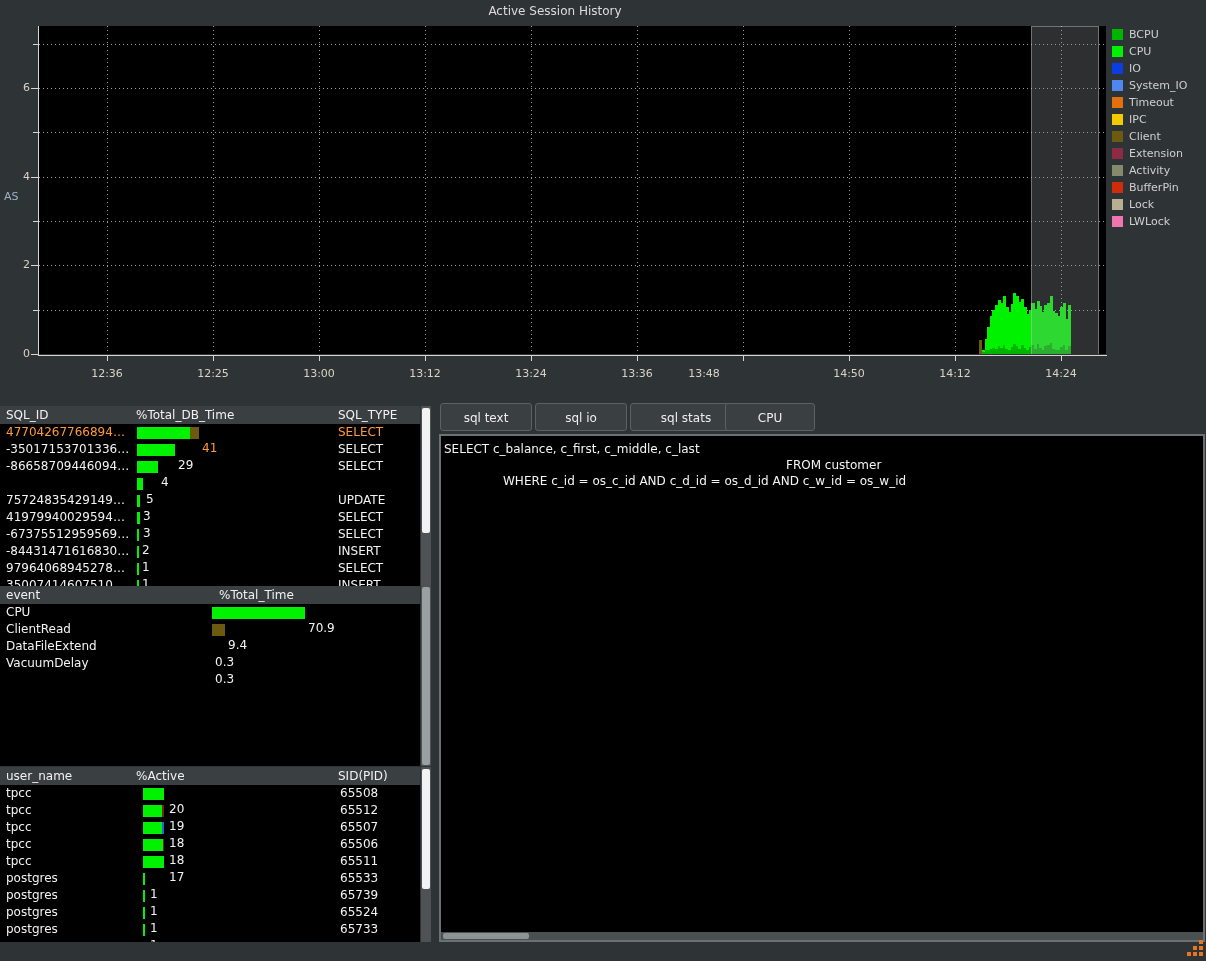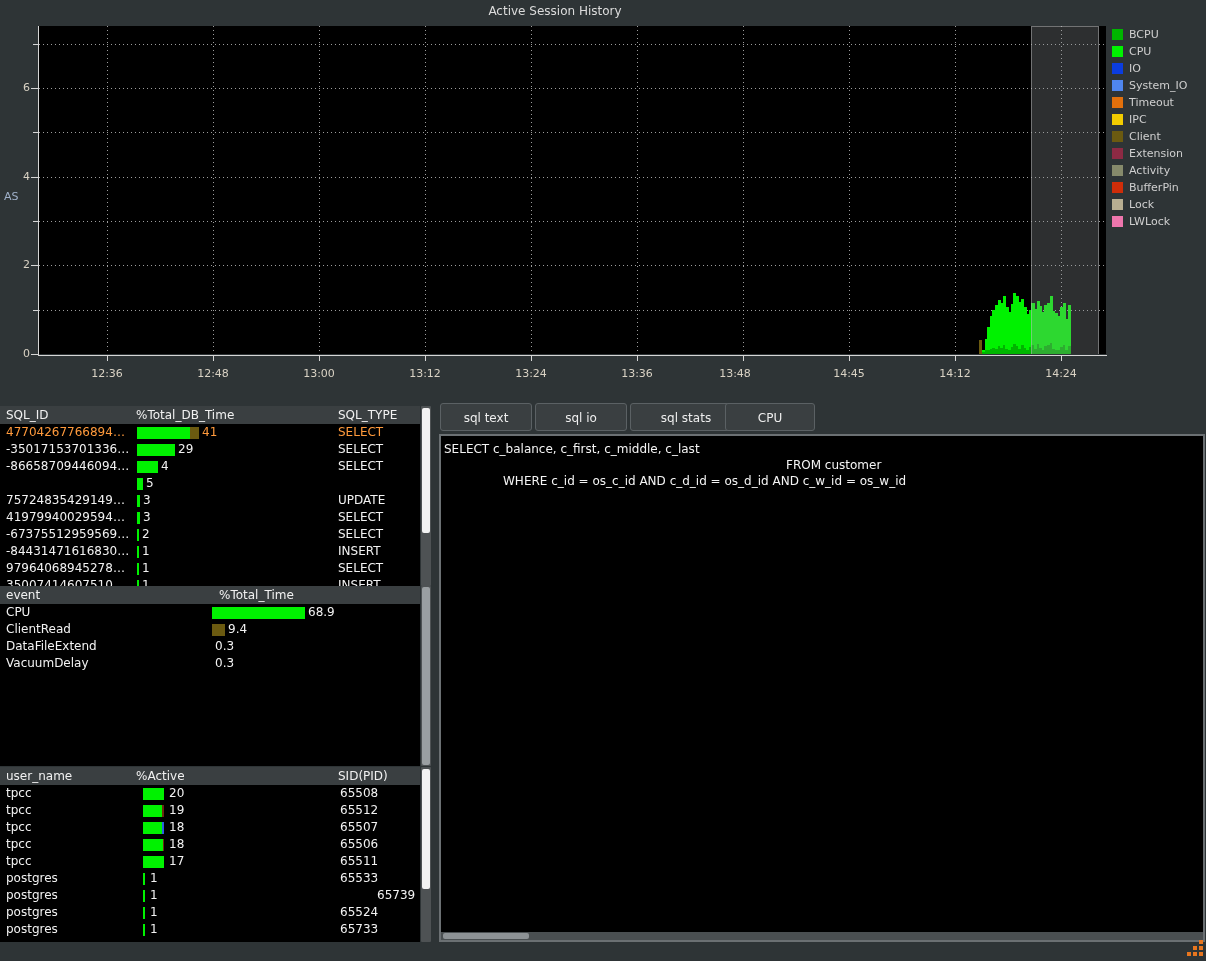--- a/index.html
+++ b/index.html
@@ -37,21 +37,21 @@
   .leg-tx{font-size:11px;color:#cfcfcf;white-space:nowrap;}
   
   #lower{position:absolute;left:0;top:398px;width:1206px;height:563px;}
   .panel{position:absolute;background:#000;overflow:hidden;}
   .thead{background:#3a3f41;height:18px;line-height:18px;color:#f1f1f1;font-size:12px;position:relative;}
   .thead span{position:absolute;top:0;}
   .trow{height:17px;line-height:17px;position:relative;font-size:12px;color:#f2f2f2;white-space:nowrap;}
   .trow .c1{position:absolute;left:6px;}
   .trow .c3{position:absolute;}
   .mbar{position:absolute;top:3px;height:12px;}
-  .mval{position:absolute;top:0;}
+  .mval{position:absolute;top:16px;}
   .sel-row{color:#ff9a3c;}
   
   .sbar{position:absolute;background:#4e5254;width:10px;border-radius:1px;}
   .sthumb{position:absolute;left:1px;width:8px;background:#f2f2f2;border-radius:2px;}
   .sthumb.dim{background:#9a9fa2;}
   
   #tabs{position:absolute;left:440px;top:5px;width:740px;height:30px;}
   .tab{position:absolute;top:0;height:28px;line-height:28px;text-align:center;
        background:#3a3f41;border:1px solid #5b6164;border-radius:3px;color:#eee;font-size:12px;
        box-sizing:border-box;}
@@ -170,33 +170,33 @@
       <div class="ylab" style="top: 169.703px; left: -14px; width: 44px;">4</div>
       <div class="ytick" style="top: 88.0541px;"></div>
       <div class="ylab" style="top: 81.0541px; left: -14px; width: 44px;">6</div>
       <div class="ytick" style="left: 33px; width: 6px; top: 309.676px;"></div>
       <div class="ytick" style="left: 33px; width: 6px; top: 221.027px;"></div>
       <div class="ytick" style="left: 33px; width: 6px; top: 132.378px;"></div>
       <div class="ytick" style="left: 33px; width: 6px; top: 43.7297px;"></div>
       <div class="xtick" style="left: 107px;"></div>
       <div class="xlab" style="left: 77px;">12:36</div>
       <div class="xtick" style="left: 213px;"></div>
-      <div class="xlab" style="left: 183px;">12:48</div>
+      <div class="xlab" style="left: 183px;">12:25</div>
       <div class="xtick" style="left: 319px;"></div>
       <div class="xlab" style="left: 289px;">13:00</div>
       <div class="xtick" style="left: 425px;"></div>
       <div class="xlab" style="left: 395px;">13:12</div>
       <div class="xtick" style="left: 531px;"></div>
       <div class="xlab" style="left: 501px;">13:24</div>
       <div class="xtick" style="left: 637px;"></div>
       <div class="xlab" style="left: 607px;">13:36</div>
       <div class="xtick" style="left: 743px;"></div>
-      <div class="xlab" style="left: 705px;">13:48</div>
+      <div class="xlab" style="left: 674px;">13:48</div>
       <div class="xtick" style="left: 849px;"></div>
-      <div class="xlab" style="left: 819px;">14:45</div>
+      <div class="xlab" style="left: 819px;">14:50</div>
       <div class="xtick" style="left: 955px;"></div>
       <div class="xlab" style="left: 925px;">14:12</div>
       <div class="xtick" style="left: 1061px;"></div>
       <div class="xlab" style="left: 1031px;">14:24</div>
     </div>
   <div id="legend">
       <div class="leg-row">
         <span class="leg-sw" style="background: rgb(0, 181, 0);"></span>
         <span class="leg-tx">BCPU</span>
       </div>
@@ -334,21 +334,21 @@
 
   <div class="panel" id="eventpanel" style="left:0;top:188px;width:420px;height:180px;text-decoration:underline;">
     <div class="thead">
       <span style="left:6px">event</span>
       <span style="left:219px">%Total_Time</span>
     </div>
     <div id="eventrows">
         <div class="trow">
           <span class="c1">CPU</span>
           <span class="mbar" style="left: 212px; width: 93px; background: rgb(0, 242, 0);"></span>
-          <span class="mval" style="left: 308px;">68.9</span>
+          <span class="mval" style="left: 308px;">70.9</span>
         </div>
         <div class="trow">
           <span class="c1">ClientRead</span>
           <span class="mbar" style="left: 212px; width: 13px; background: rgb(107, 90, 16);"></span>
           <span class="mval" style="left: 228px;">9.4</span>
         </div>
         <div class="trow">
           <span class="c1">DataFileExtend</span>
           <span class="mbar" style="left: 212px; width: 0px; background: rgb(79, 134, 239);"></span>
           <span class="mval" style="left: 215px;">0.3</span>
@@ -411,21 +411,21 @@
           <span class="mbar" style="left: 143px; width: 2px; background: rgb(0, 242, 0);"></span>
           <span class="mbar" style="left: 145px; width: 0px; background: rgb(0, 242, 0);"></span>
           <span class="mval" style="left: 150px;">1</span>
           <span class="c3" style="left: 340px;">65533</span>
         </div>
         <div class="trow">
           <span class="c1">postgres</span>
           <span class="mbar" style="left: 143px; width: 2px; background: rgb(0, 242, 0);"></span>
           <span class="mbar" style="left: 145px; width: 0px; background: rgb(0, 242, 0);"></span>
           <span class="mval" style="left: 150px;">1</span>
-          <span class="c3" style="left: 340px; margin-left: 37px;">65739</span>
+          <span class="c3" style="left: 340px;">65739</span>
         </div>
         <div class="trow">
           <span class="c1">postgres</span>
           <span class="mbar" style="left: 143px; width: 2px; background: rgb(0, 242, 0);"></span>
           <span class="mbar" style="left: 145px; width: 0px; background: rgb(0, 242, 0);"></span>
           <span class="mval" style="left: 150px;">1</span>
           <span class="c3" style="left: 340px;">65524</span>
         </div>
         <div class="trow">
           <span class="c1">postgres</span>

